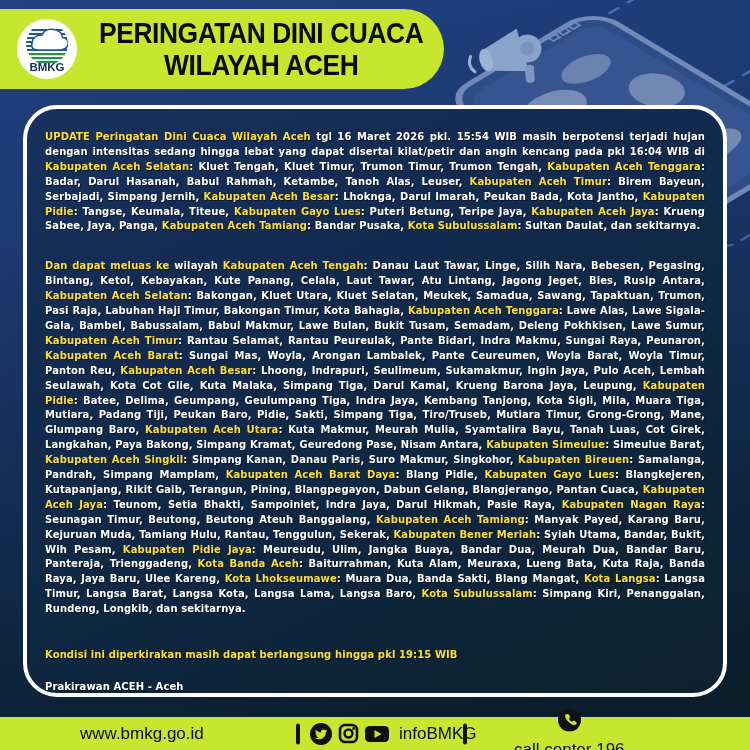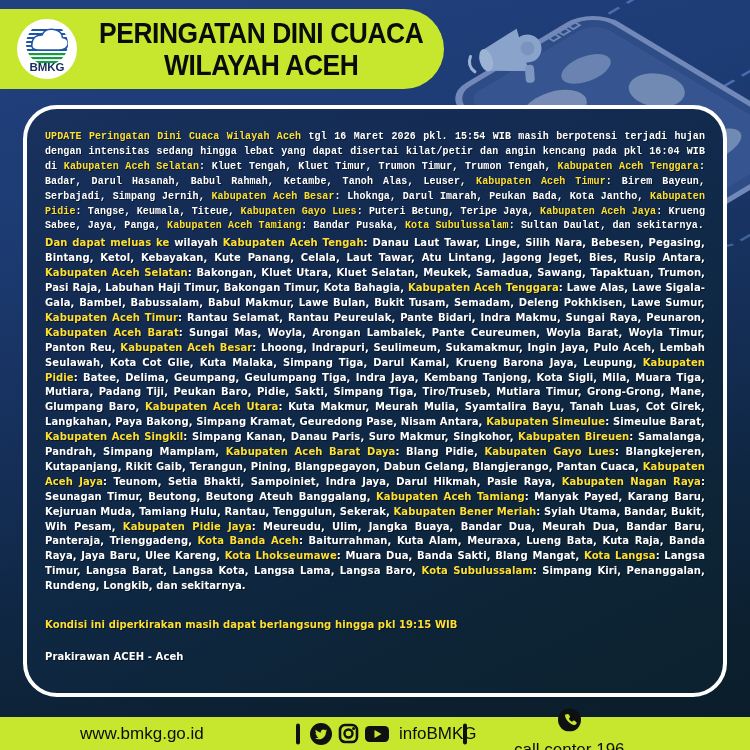--- a/index.html
+++ b/index.html
@@ -27,22 +27,22 @@
     position:absolute;left:23px;top:105px;width:704px;height:592px;
     box-sizing:border-box;border:4px solid #ffffff;border-radius:34px;
     background:linear-gradient(155deg,#18315e 0%,#132b50 30%,#0f2844 55%,#0d2436 80%,#0c222f 100%);
     padding:21px 18px 0 18px;z-index:2;
   }
   .para{
     margin:0;text-align:justify;font-weight:bold;
     font-size:10px;line-height:14.9px;letter-spacing:.1px;
     text-shadow:1px 1.2px 0 rgba(4,14,30,.75);
   }
-  .p1{margin-bottom:2px;font-family:Liberation Mono, monospace;}
-  .p2{margin-bottom:24px;}
+  .p1{margin-bottom:25px;}
+  .p2{margin-bottom:31px;}
   .closing{color:#ffdf30;margin-bottom:17px;}
   .signature{color:#ffffff;}
   .seg-y{color:#ffdf30;}
   .seg-w{color:#ffffff;}
   
   .footer{
     position:absolute;left:0;bottom:0;width:750px;height:33px;
     background:#c7e72e;z-index:3;color:#0d0d0d;
     font-family:"Liberation Sans",sans-serif;font-weight:normal;font-size:17px;
   }

